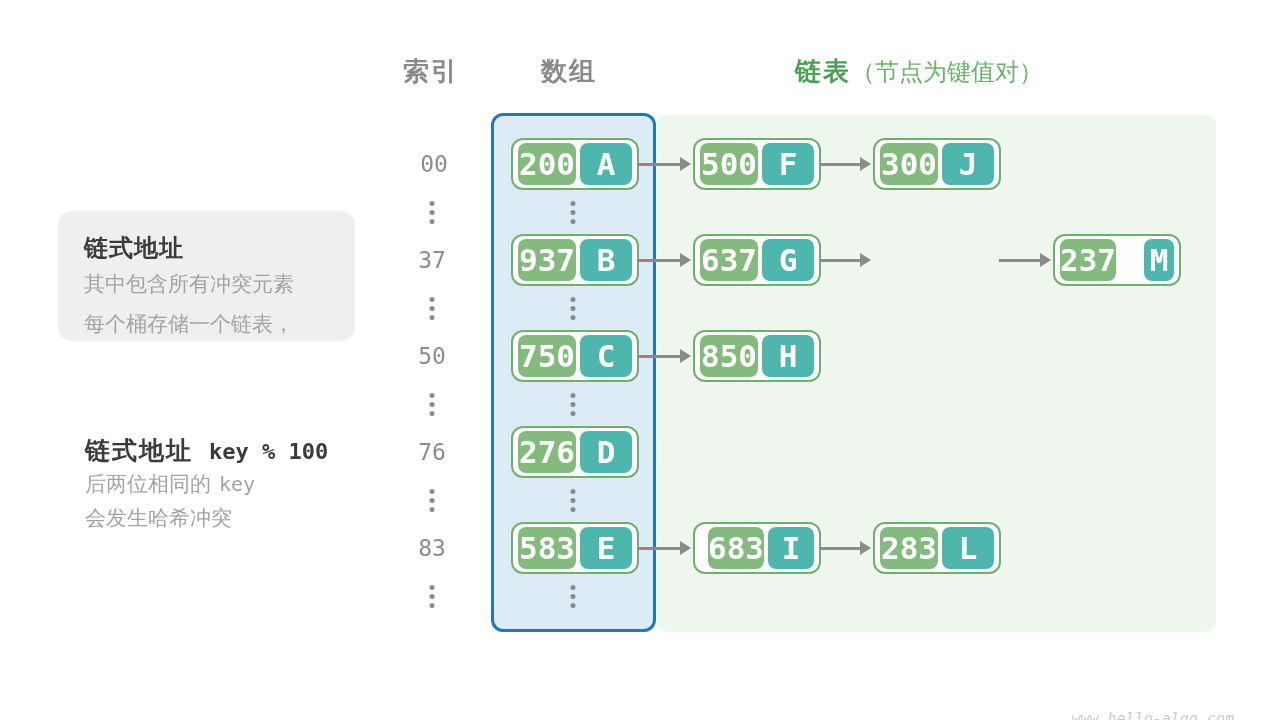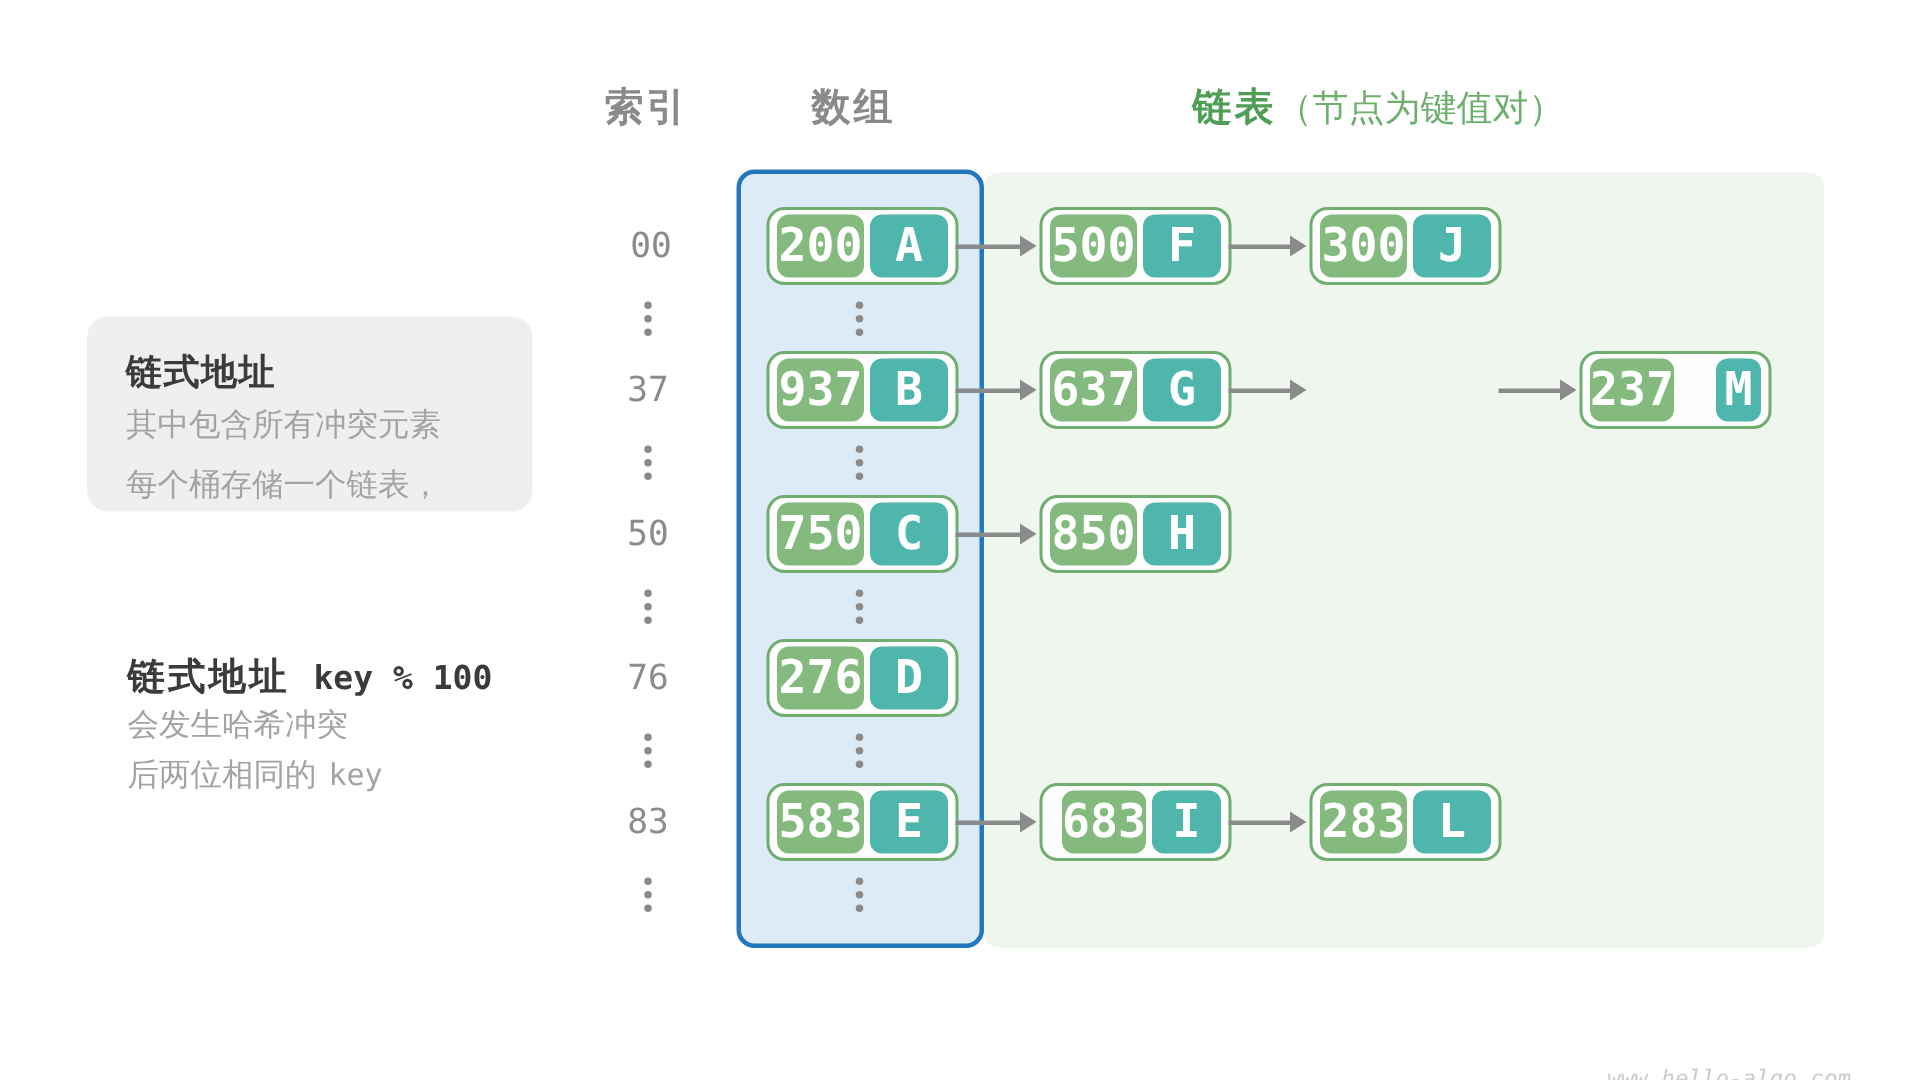--- a/index.html
+++ b/index.html
@@ -206,18 +206,18 @@
     </div>
 
   <div class="info-box">
     <div class="info-title">链式地址</div>
     <div class="info-line">其中包含所有冲突元素</div>
     <div class="info-line">每个桶存储一个链表，</div>
   </div>
 
   <div class="hash-note">
     <div class="hash-title"><span>链式地址</span><span class="code">key % 100</span></div>
+    <div class="hash-line"><span>后两位相同的</span><span class="code">key</span></div>
     <div class="hash-line">会发生哈希冲突</div>
-    <div class="hash-line"><span>后两位相同的</span><span class="code">key</span></div>
   </div>
 
   <div class="watermark">www.hello-algo.com</div>
 </div>
 
 </body></html>

